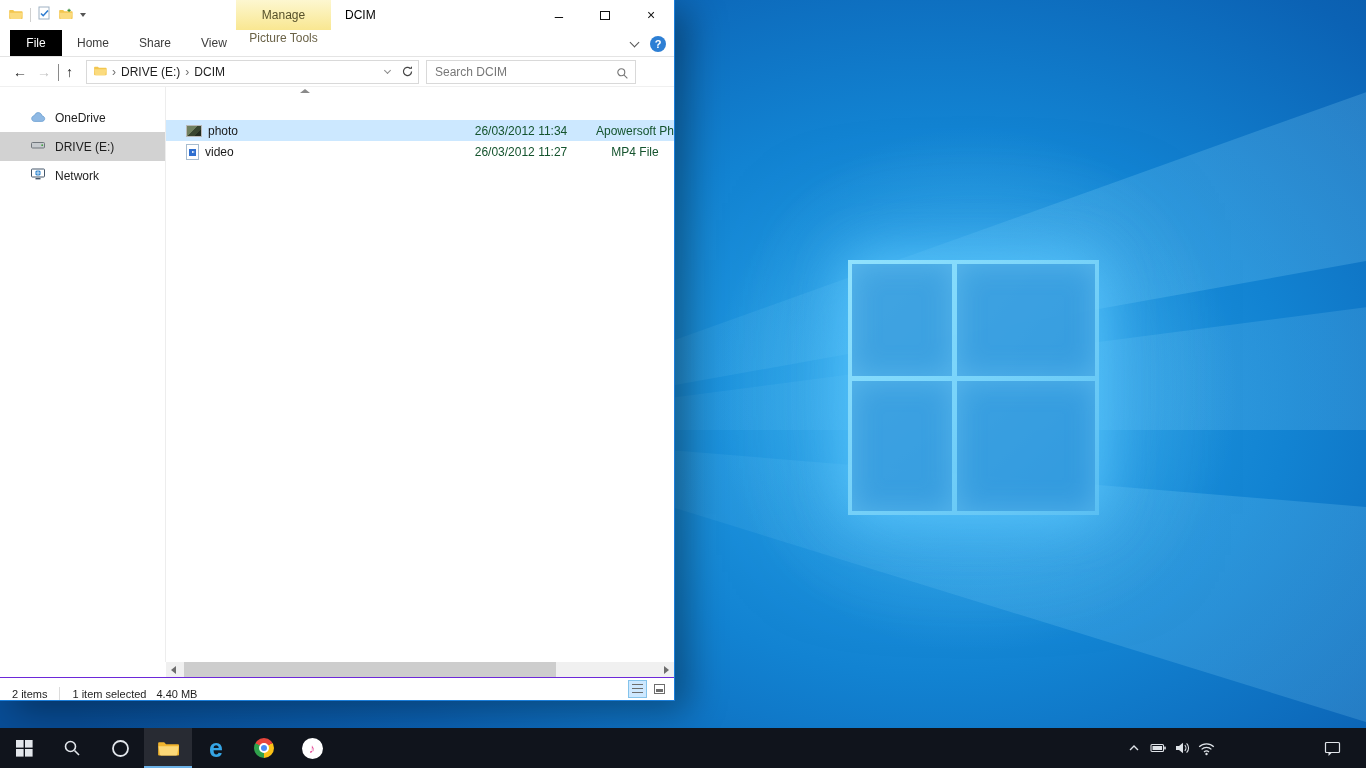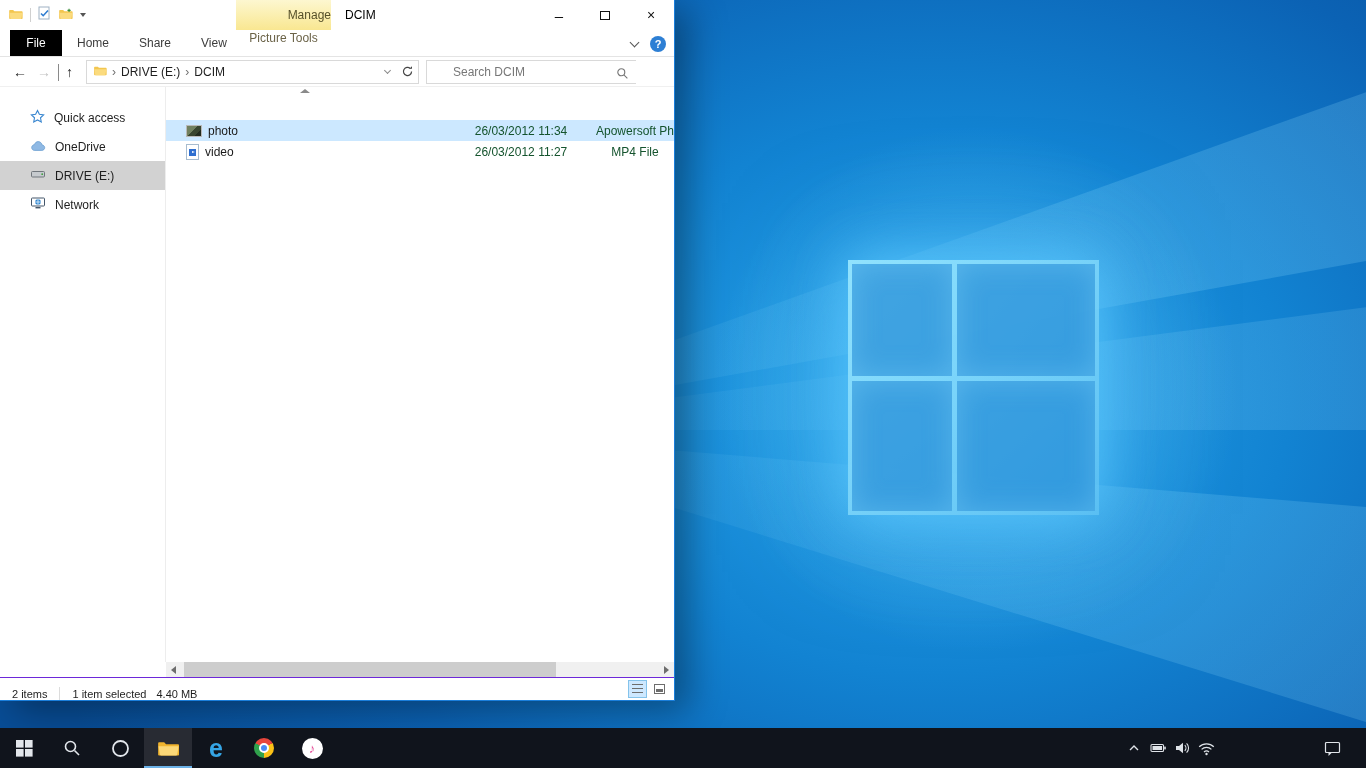--- a/index.html
+++ b/index.html
@@ -27,21 +27,21 @@
   
   .window { position:absolute; left:0; top:0; width:675px; height:701px; z-index:10;
     background:#fff; border-right:1px solid #1a7edb; border-bottom:1px solid #1a7edb;
     box-shadow:14px 10px 34px rgba(0,0,0,.35); }
 
   .titlebar { position:relative; height:30px; background:#fff; }
   .qat { position:absolute; left:8px; top:0; height:30px; display:flex; align-items:center; gap:7px; }
   .qat-sep { width:1px; height:14px; background:#d0d0d0; }
   .qat-caret { width:0; height:0; border-left:3px solid transparent; border-right:3px solid transparent; border-top:4px solid #555; }
   .manage-block { position:absolute; left:236px; top:0; width:95px; height:30px;
-    background:linear-gradient(#fdf7d0, #f9e791); display:flex; align-items:center; justify-content:flex-end;
+    background:linear-gradient(#fdf7d0, #f9e791); display:flex; align-items:center; justify-content:center;
     font-size:12px; color:#56502a; }
   .window-title { position:absolute; left:345px; top:0; height:30px; display:flex; align-items:center; font-size:12px; color:#000; }
   .win-controls { position:absolute; right:0; top:0; height:30px; display:flex; }
   .wc { width:46px; height:30px; display:flex; align-items:center; justify-content:center; font-size:14px; color:#111; }
   .wc.min { font-size:15px; }
   .max-box { width:10px; height:9px; border:1px solid #111; display:block; }
 
   .ribbonrow { position:relative; height:27px; background:#fff; border-bottom:1px solid #e4e4e4; display:flex; align-items:stretch; }
   .file-tab { margin-left:10px; width:52px; background:#000000; color:#fff; font-size:12px;
     display:flex; align-items:center; justify-content:center; }
@@ -55,21 +55,21 @@
   .addrrow { position:relative; height:30px; background:#fff; display:flex; align-items:center; padding:0 8px; border-bottom:1px solid #f0f0f0; }
   .nav { font-size:14px; margin:0 5px; color:#222; }
   .nav.fwd { color:#c3c3c3; }
   .nav.navchev { margin:0 2px; }
   .chevd.small { width:5px; height:5px; border-color:#8a8a8a; }
   .addrbox { margin-left:8px; width:333px; height:24px; border:1px solid #d9d9d9; display:flex; align-items:center; padding:0 4px 0 6px; gap:5px; font-size:12px; color:#1e1e1e; }
   .crumb-chev { color:#6f6f6f; font-size:12px; }
   .addr-spacer { flex:1; }
   .refresh-svg { display:block; }
   .searchbox { margin-left:7px; width:210px; height:24px; border:1px solid #d9d9d9; position:relative; }
-  .searchbox input { width:100%; height:100%; border:none; outline:none; font-size:12px; padding:0 24px 0 8px; font-family:"Liberation Sans", sans-serif; color:#222;margin-left:18px; }
+  .searchbox input { width:100%; height:100%; border:none; outline:none; font-size:12px; padding:0 24px 0 8px; font-family:"Liberation Sans", sans-serif; color:#222; }
   .searchbox input::placeholder { color:#777; }
   .search-mag { position:absolute; right:6px; top:5px; }
 
   .main { position:absolute; left:0; top:87px; right:0; bottom:38px; background:#fff; }
   .sidebar { position:absolute; left:0; top:0; width:166px; bottom:0; border-right:1px solid #ededed; padding-top:16px; }
   .side-item { height:29px; display:flex; align-items:center; gap:9px; padding-left:30px; font-size:12px; color:#1e1e1e; }
   .side-item.selected { background:#d2d2d2; }
   .side-item svg { flex:0 0 auto; }
 
   .list { position:absolute; left:166px; top:0; right:0; bottom:0; }
@@ -225,28 +225,20 @@
             <circle cx="6.5" cy="6.5" r="4.3" fill="none" stroke="#777" stroke-width="1.4"></circle>
             <path d="M10 10l4 4" stroke="#777" stroke-width="1.4"></path>
           </svg>
       </span>
     </div>
   </div>
 
   <div class="main">
 
     <div class="sidebar">
-      <div class="side-item">
-        <span>
-          <svg width="15" height="15" viewBox="0 0 16 16">
-              <path d="M8 1.6l2 4.1 4.5.6-3.3 3.1.8 4.4L8 11.7l-4 2.1.8-4.4L1.5 6.3 6 5.7z" fill="none" stroke="#3a87d0" stroke-width="1.2"></path>
-            </svg>
-        </span>
-        <span>Quick access</span>
-      </div>
       <div class="side-item">
         <span>
           <svg width="16" height="13" viewBox="0 0 16 13">
               <path d="M4.3 11.4h7.5c1.6 0 2.9-1.2 2.9-2.7 0-1.4-1.1-2.6-2.6-2.7C11.7 4 10.1 2.6 8.2 2.6 6.4 2.6 4.9 3.9 4.6 5.6 3 5.7 1.7 7 1.7 8.6c0 1.5 1.2 2.8 2.6 2.8z" fill="#8fb9e4" stroke="#6a9ed0" stroke-width=".8"></path>
             </svg>
         </span>
         <span>OneDrive</span>
       </div>
       <div class="side-item selected">
         <span>

